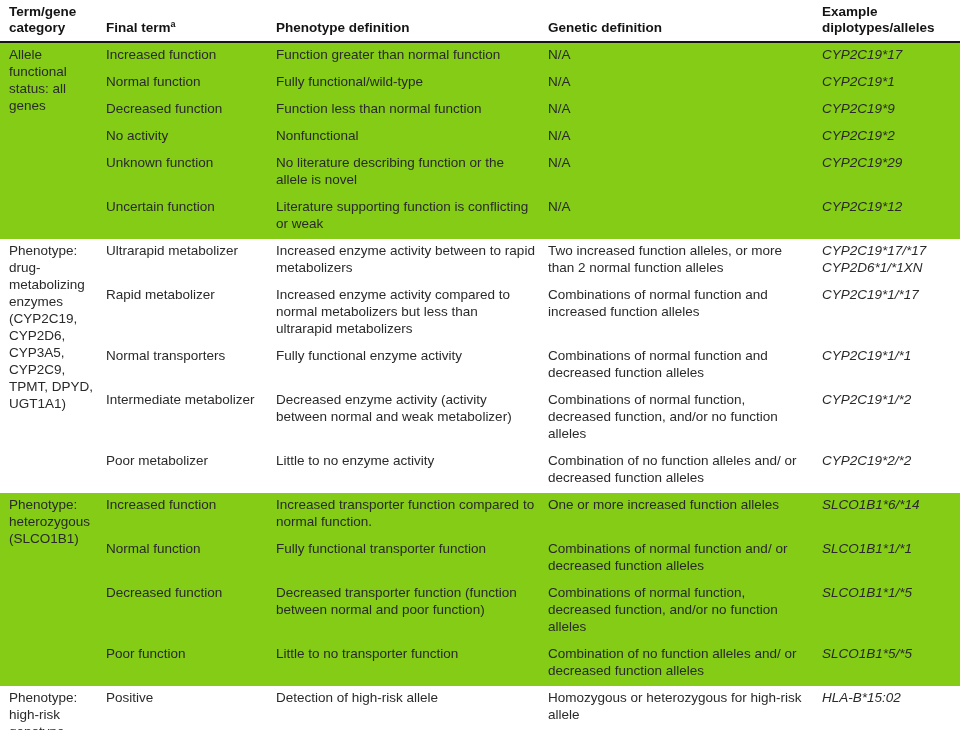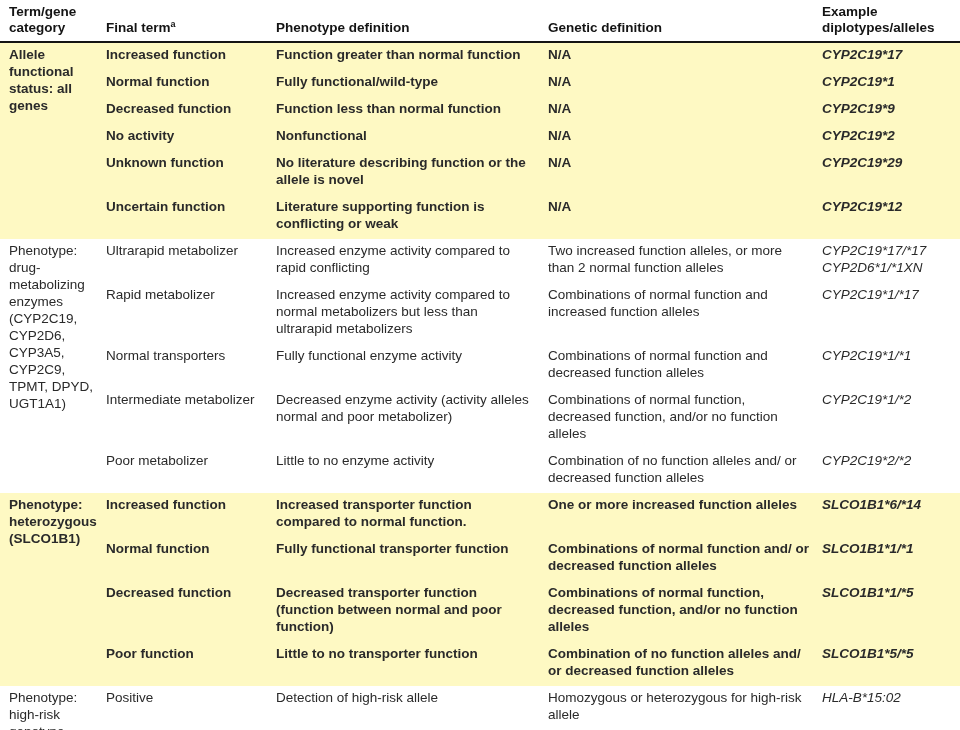--- a/index.html
+++ b/index.html
@@ -19,21 +19,21 @@
   th {
     text-align:left; vertical-align:bottom; font-size:13.5px; line-height:16px;
     font-weight:bold; color:#141414; padding:4px 12px 5px 0;
     border-bottom:2px solid #141414;
   }
   th.first, td.cat { padding-left:9px; }
   td {
     vertical-align:top; font-size:13.5px; line-height:17px;
     padding:3px 12px 7px 0; color:#2a2a2a;
   }
-  tbody.shaded td { background:#fef9c3;font-weight:bold; }
+  tbody.shaded td { background:#84cc16; }
   td.ex { font-style:italic; white-space:pre-line; }
   td.cat { color:#2a2a2a; }
   sup { font-size:9px; line-height:0; }
 </style>
 </head>
 <body>
 
 <div class="page">
   <table class="terms">
     <colgroup>
@@ -90,40 +90,40 @@
         <td>Literature supporting function is conflicting or weak</td>
         <td>N/A</td>
         <td class="ex">CYP2C19*12</td>
       </tr>
     </tbody>
 
     <tbody>
       <tr>
         <td class="cat" rowspan="5"><span>Phenotype: drug-metabolizing enzymes (CYP2C19, CYP2D6, CYP3A5, CYP2C9, TPMT, DPYD, UGT1A1)</span></td>
         <td>Ultrarapid metabolizer</td>
-        <td>Increased enzyme activity compared to rapid conflicting</td>
+        <td>Increased enzyme activity between to rapid metabolizers</td>
         <td>Two increased function alleles, or more than 2 normal function alleles</td>
         <td class="ex">CYP2C19*17/*17
 CYP2D6*1/*1XN</td>
       </tr>
       <tr>
         <td>Rapid metabolizer</td>
         <td>Increased enzyme activity compared to normal metabolizers but less than ultrarapid metabolizers</td>
         <td>Combinations of normal function and increased function alleles</td>
         <td class="ex">CYP2C19*1/*17</td>
       </tr>
       <tr>
         <td>Normal transporters</td>
         <td>Fully functional enzyme activity</td>
         <td>Combinations of normal function and decreased function alleles</td>
         <td class="ex">CYP2C19*1/*1</td>
       </tr>
       <tr>
         <td>Intermediate metabolizer</td>
-        <td>Decreased enzyme activity (activity alleles normal and poor metabolizer)</td>
+        <td>Decreased enzyme activity (activity between normal and weak metabolizer)</td>
         <td>Combinations of normal function, decreased function, and/or no function alleles</td>
         <td class="ex">CYP2C19*1/*2</td>
       </tr>
       <tr>
         <td>Poor metabolizer</td>
         <td>Little to no enzyme activity</td>
         <td>Combination of no function alleles and/ or decreased function alleles</td>
         <td class="ex">CYP2C19*2/*2</td>
       </tr>
     </tbody>

